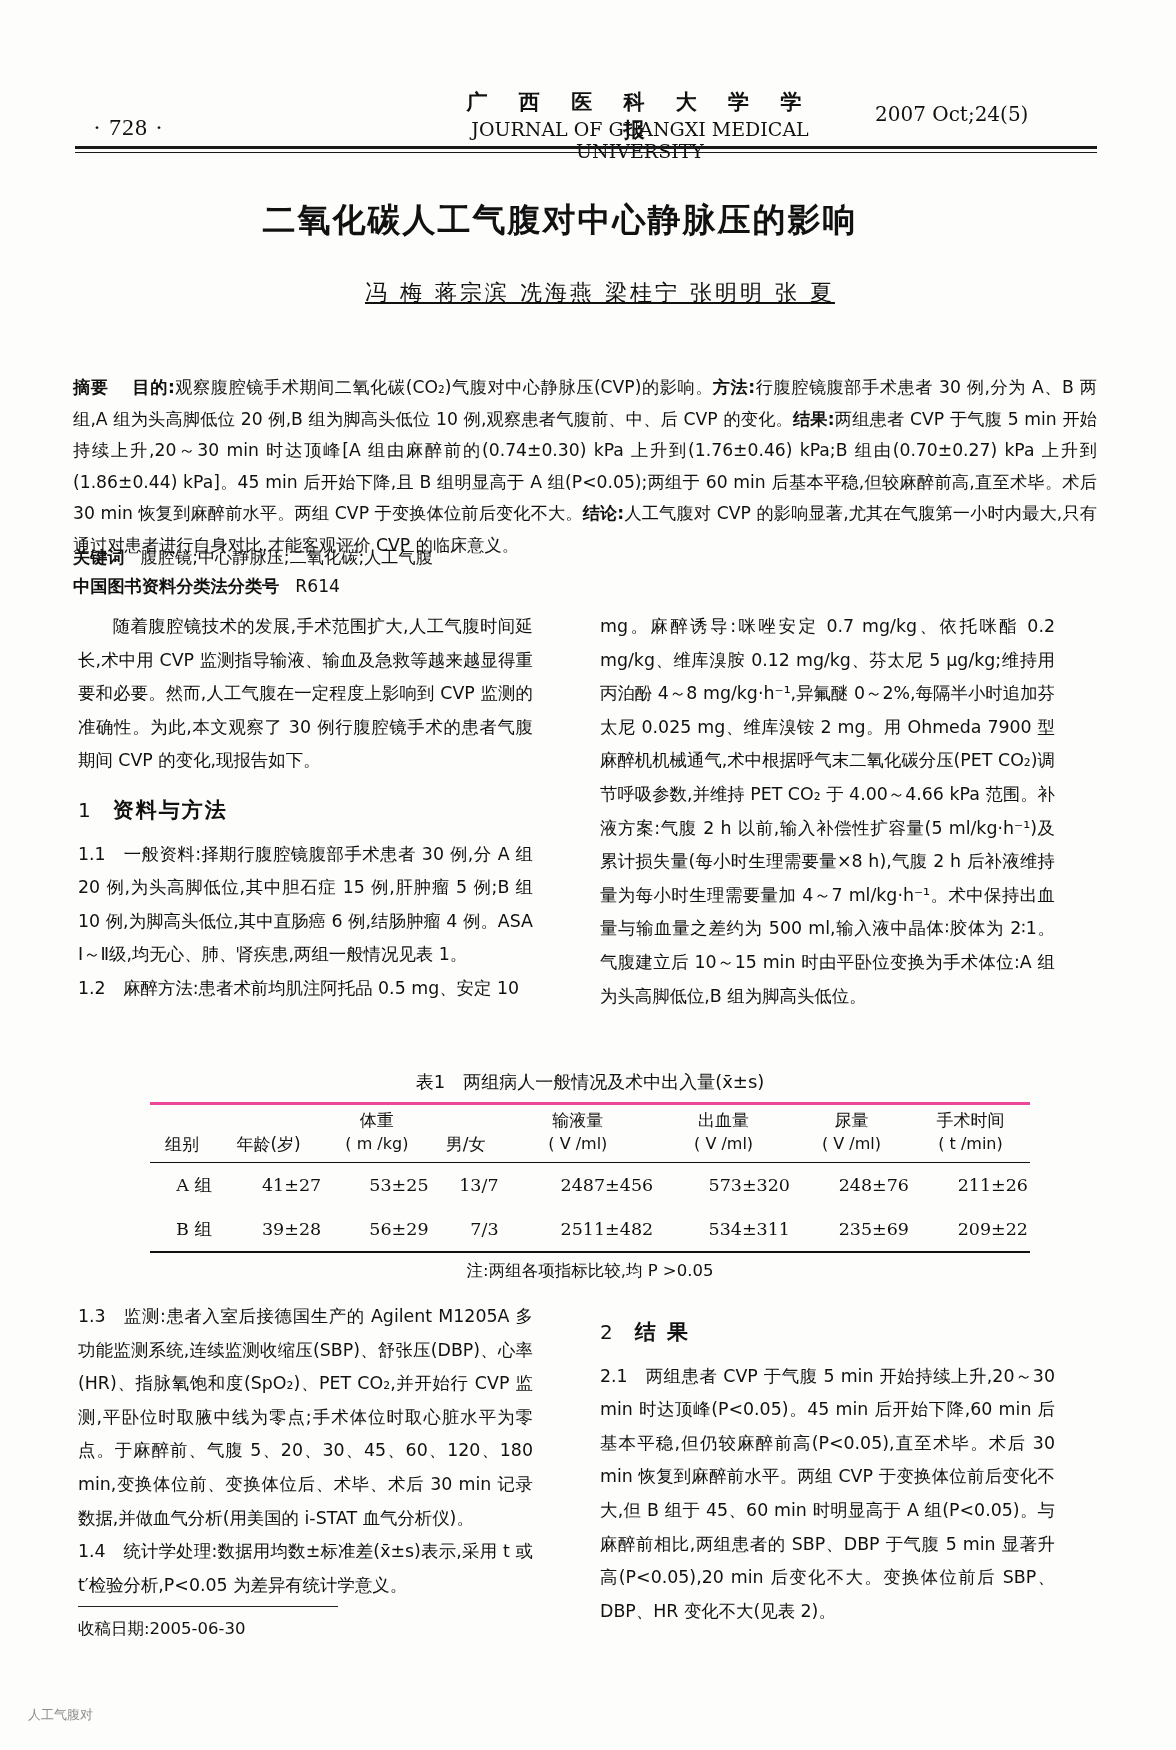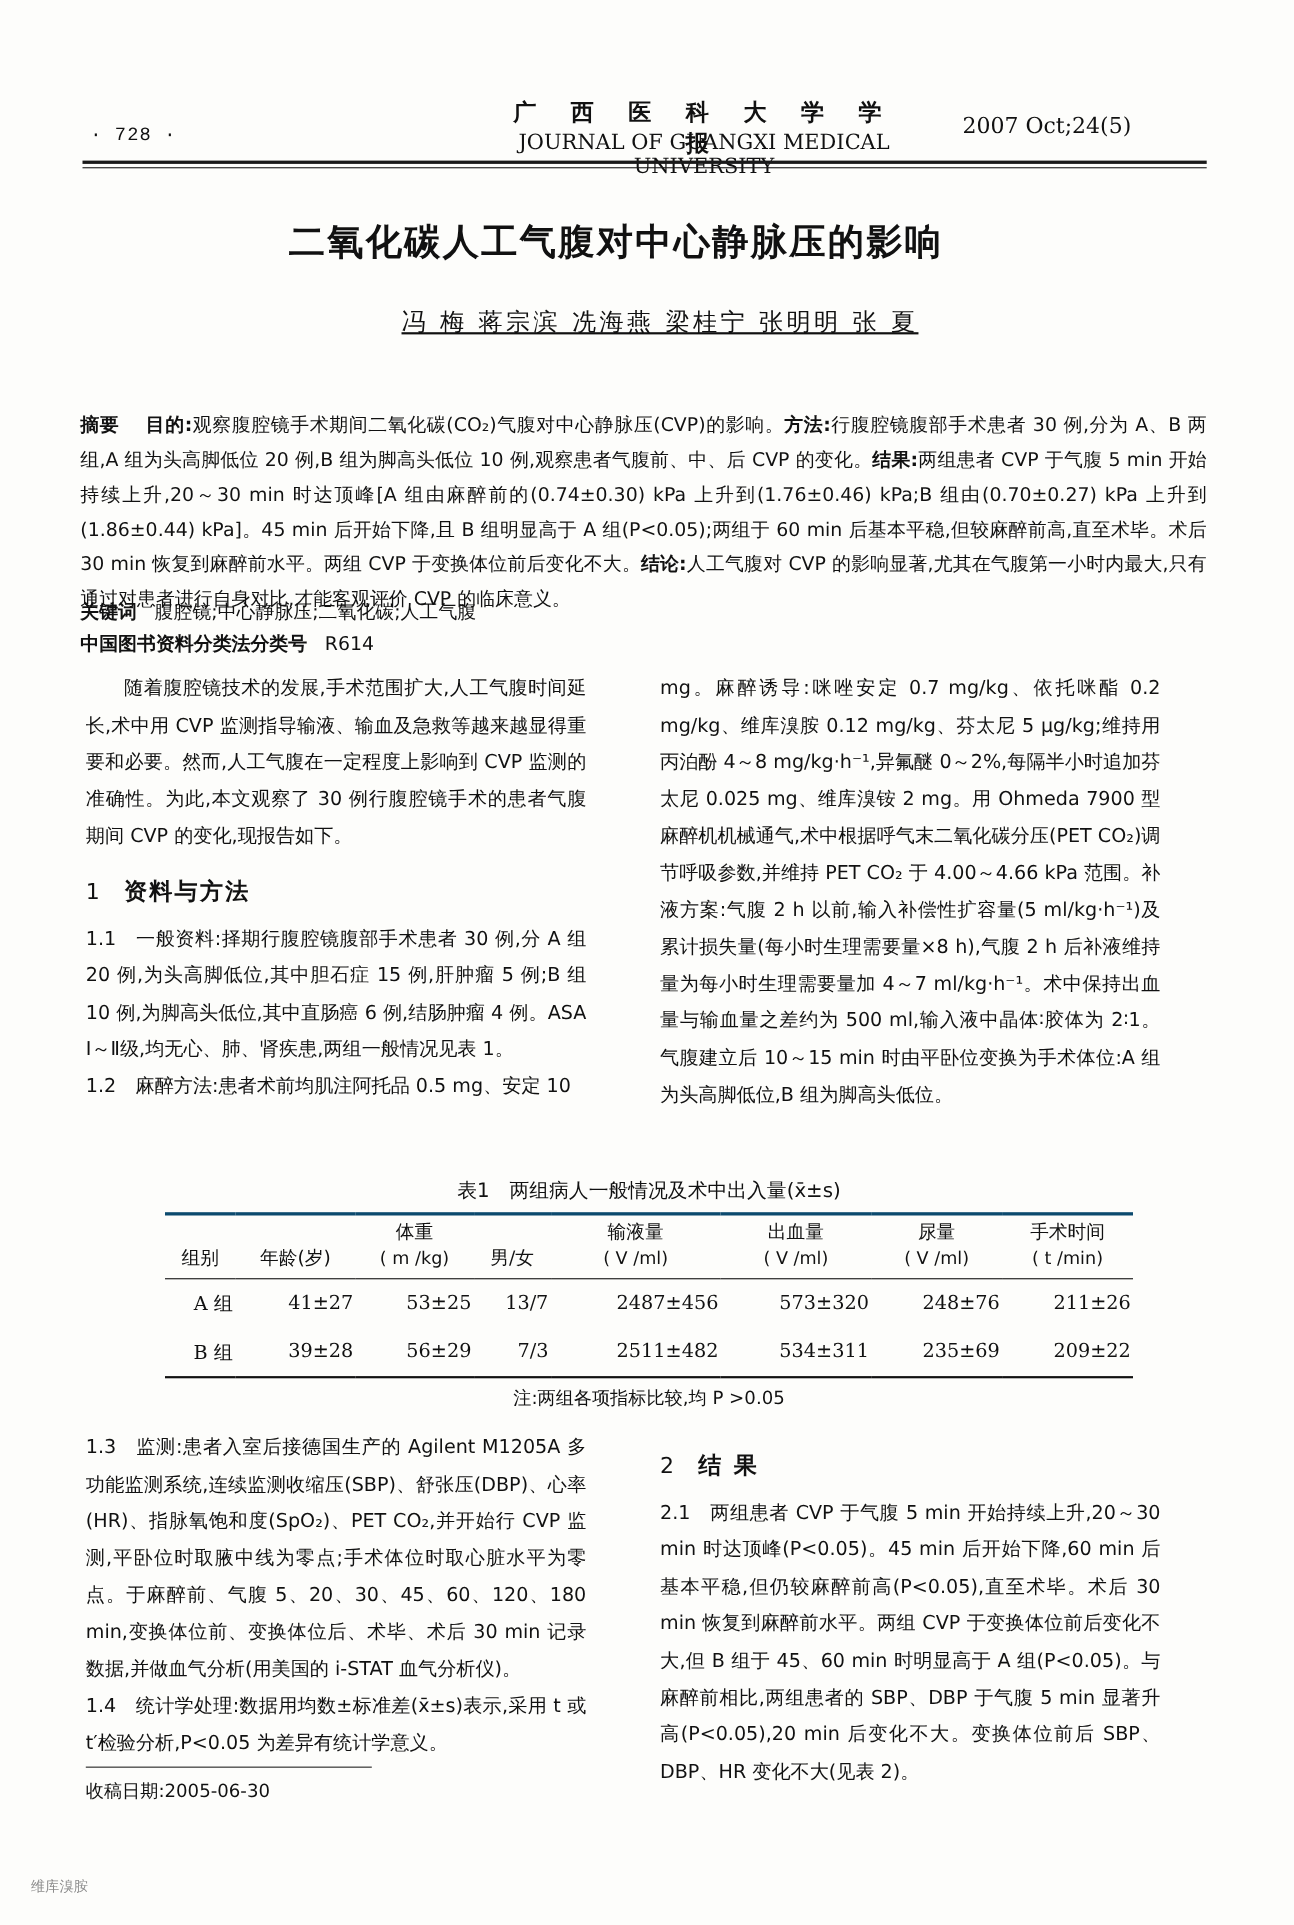--- a/index.html
+++ b/index.html
@@ -23,25 +23,25 @@
   
   .masthead {
     position: absolute;
     left: 75px;
     top: 88px;
     width: 1020px;
     height: 56px;
   }
   .folio {
     position: absolute;
-    left: 7px;
+    left: 18px;
     top: 26px;
-    font-size: 17px;
+    font-size: 24px;
     letter-spacing: 1px;
-    font-family: Liberation Mono, monospace;
+    font-family: Liberation Serif, serif;
   }
   .journal-cn {
     position: absolute;
     left: 370px;
     top: 0px;
     width: 390px;
     text-align: center;
     font-size: 21px;
     font-weight: bold;
     letter-spacing: 12px;
@@ -166,21 +166,21 @@
     text-align: center;
     font-size: 18px;
     margin-bottom: 8px;
   }
   table.data {
     border-collapse: collapse;
     width: 880px;
     font-size: 17px;
   }
   table.data thead tr.htop th {
-    border-top: 3px solid #0c4a6e;
+    border-top: 3px solid #ec4899;
     border-bottom: none;
   }
   table.data th {
     font-weight: normal;
     padding: 3px 2px;
     text-align: center;
     vertical-align: bottom;
     line-height: 24px;
   }
   table.data thead tr.hbottom th {
@@ -353,15 +353,15 @@
       <span class="sub-num">2.1</span>&nbsp;<span>两组患者 CVP 于气腹 5 min 开始持续上升,20～30 min 时达顶峰(P&lt;0.05)。45 min 后开始下降,60 min 后基本平稳,但仍较麻醉前高(P&lt;0.05),直至术毕。术后 30 min 恢复到麻醉前水平。两组 CVP 于变换体位前后变化不大,但 B 组于 45、60 min 时明显高于 A 组(P&lt;0.05)。与麻醉前相比,两组患者的 SBP、DBP 于气腹 5 min 显著升高(P&lt;0.05),20 min 后变化不大。变换体位前后 SBP、DBP、HR 变化不大(见表 2)。</span>
     </p>
   </div>
 
   <div class="col col-right">
       <p>mg。麻醉诱导:咪唑安定 0.7 mg/kg、依托咪酯 0.2 mg/kg、维库溴胺 0.12 mg/kg、芬太尼 5 μg/kg;维持用丙泊酚 4～8 mg/kg·h⁻¹,异氟醚 0～2%,每隔半小时追加芬太尼 0.025 mg、维库溴铵 2 mg。用 Ohmeda 7900 型麻醉机机械通气,术中根据呼气末二氧化碳分压(PET CO₂)调节呼吸参数,并维持 PET CO₂ 于 4.00～4.66 kPa 范围。补液方案:气腹 2 h 以前,输入补偿性扩容量(5 ml/kg·h⁻¹)及累计损失量(每小时生理需要量×8 h),气腹 2 h 后补液维持量为每小时生理需要量加 4～7 ml/kg·h⁻¹。术中保持出血量与输血量之差约为 500 ml,输入液中晶体∶胶体为 2∶1。气腹建立后 10～15 min 时由平卧位变换为手术体位:A 组为头高脚低位,B 组为脚高头低位。</p>
     </div>
 
   <div class="foot-rule"></div>
   <div class="foot-note">收稿日期:2005-06-30</div>
-  <div class="watermark">维库溴胺</div>
+  <div class="watermark">人工气腹对</div>
 
 </div>
 
 </body></html>

